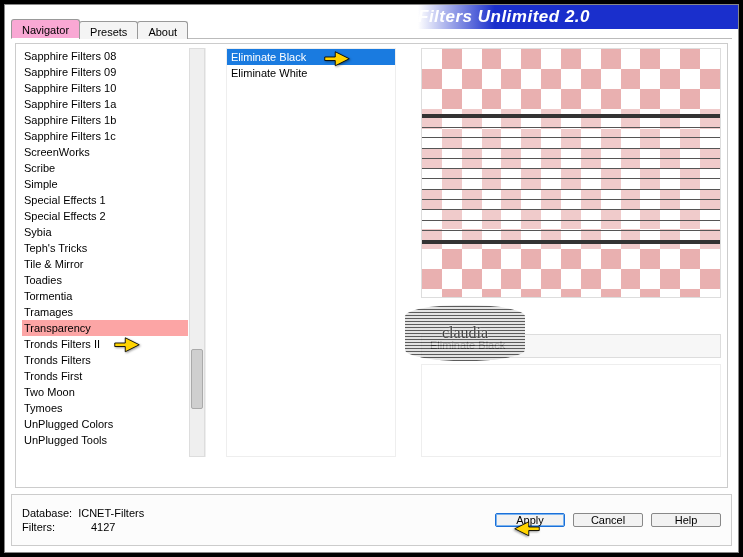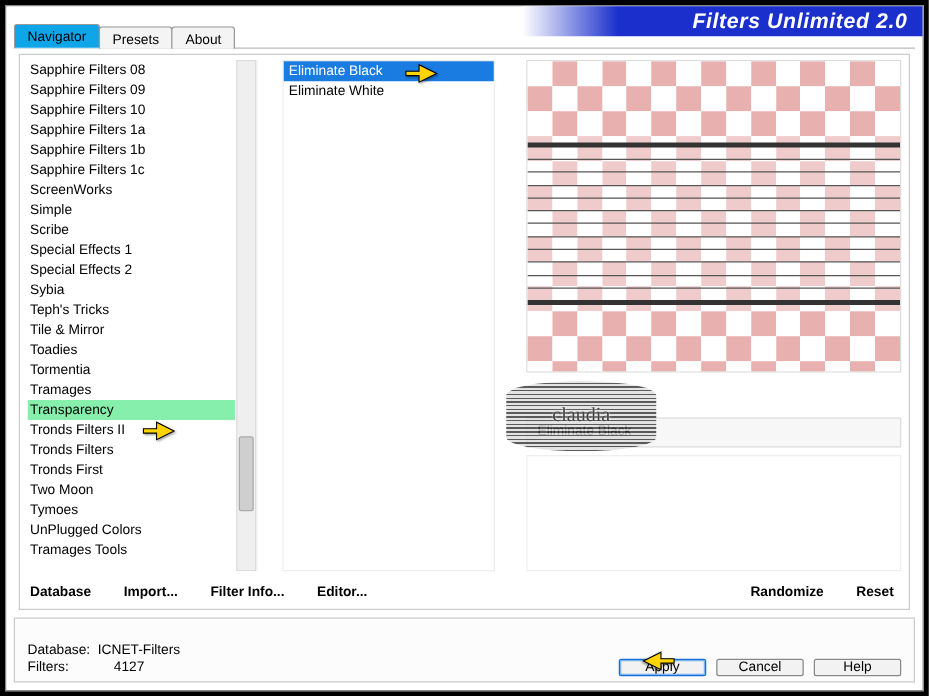--- a/index.html
+++ b/index.html
@@ -1,31 +1,31 @@
 <!DOCTYPE html>
 <html><head>
 <meta charset="utf-8">
 <style>
   * { box-sizing: border-box; margin: 0; padding: 0; font-family: Tahoma, Arial, sans-serif; }
   body { background: #000; width: 743px; height: 557px; overflow: hidden; }
   .frame { position: absolute; left: 4px; top: 4px; width: 735px; height: 549px; background: #fff; border: 1px solid #888; }
-  .titlebar { position: absolute; right: 0; top: 0; height: 24px; width: 320px; background: linear-gradient(90deg, #fff 0%, #1a2fcc 24%, #1a2fcc 100%); color: #fff; font-style: italic; font-weight: bold; font-size: 17px; text-align: right; padding-right: 12px; line-height: 24px; font-family: "Trebuchet MS", Arial, sans-serif; letter-spacing: 0.5px; }
+  .titlebar { position: absolute; right: 0; top: 0; height: 24px; width: 320px; background: linear-gradient(90deg, #fff 0%, #1a2fcc 24%, #1a2fcc 100%); color: #fff; font-style: italic; font-weight: bold; font-size: 17px; text-align: left; padding-right: 12px; line-height: 24px; font-family: "Trebuchet MS", Arial, sans-serif; letter-spacing: 0.5px; }
   .tabbar { position: absolute; left: 6px; top: 14px; height: 22px; display: flex; }
-  .tab { border: 1px solid #999; border-bottom: none; padding: 2px 10px 0 10px; font-size: 11px; background: #0ea5e9; border-radius: 3px 3px 0 0; margin-right: -1px; height: 20px; line-height: 16px; cursor: pointer; position: relative; z-index: 2; }
+  .tab { border: 1px solid #999; border-bottom: none; padding: 2px 10px 0 10px; font-size: 11px; background: #f9a8d4; border-radius: 3px 3px 0 0; margin-right: -1px; height: 20px; line-height: 16px; cursor: pointer; position: relative; z-index: 2; }
   .tab.inactive { background: #f4f4f4; top: 2px; height: 18px; }
   .tabstrip-border { position: absolute; left: 6px; right: 6px; top: 33px; height: 1px; background: #bbb; }
   .tab.active { border-bottom: 1px solid #fff; }
 
   .panel { position: absolute; left: 10px; top: 38px; right: 10px; bottom: 64px; border: 1px solid #ccc; }
   .catlist { position: absolute; left: 6px; top: 4px; width: 184px; bottom: 30px; overflow: hidden; border-right: 1px solid #eee; }
   .scroll { position: absolute; right: 0; top: 0; bottom: 0; width: 16px; background: #efefef; border: 1px solid #ddd; }
   .scroll .thumb { position: absolute; left: 1px; right: 1px; top: 300px; height: 60px; background: #cfcfcf; border: 1px solid #aaa; border-radius: 2px; }
   .catlist .inner { position: absolute; left: 0; top: 0; right: 17px; bottom: 0; }
   .catitem { font-size: 11px; padding: 1px 4px 1px 2px; height: 16px; line-height: 14px; white-space: nowrap; cursor: pointer; }
-  .catitem.sel { background: #86efac; }
+  .catitem.sel { background: #fca5a5; }
 
   .filterlist { position: absolute; left: 210px; top: 4px; width: 170px; bottom: 30px; border: 1px solid #eee; }
   .filterlist .fitem { font-size: 11px; padding: 1px 4px; height: 16px; line-height: 14px; cursor: pointer; }
   .filterlist .fitem.hl { background: #1a7be0; color: #fff; }
 
   .previewbox { position: absolute; right: 6px; top: 4px; width: 300px; height: 250px; border: 1px solid #ddd; overflow: hidden; }
   .checker { position: absolute; inset: 0; }
   .checker .row { display: flex; }
   .checker .sq { width: 20px; height: 20px; }
   .red { background: #e9b0b0; }
@@ -34,21 +34,21 @@
   .lines div { height: 1px; background: #555; }
   .lines .thick { height: 4px; background: #333; }
 
   .paramlabel { position: absolute; right: 6px; top: 290px; width: 300px; height: 24px; border: 1px solid #ddd; font-size: 11px; padding: 4px 8px; background: #f7f7f7; }
   .parambox { position: absolute; right: 6px; top: 320px; width: 300px; bottom: 30px; border: 1px solid #eee; }
 
   .bottombar { position: absolute; left: 0; right: 0; bottom: 0; height: 26px; display: flex; align-items: center; padding: 0 8px; font-size: 11px; font-weight: bold; }
   .bottombar .bblink { margin-right: 26px; cursor: pointer; }
   .bottombar .spacer { flex: 1; }
 
-  .status { position: absolute; left: 6px; right: 6px; bottom: 6px; height: 52px; border: 1px solid #ccc; display: flex; align-items: flex-end; padding: 4px 10px; background: #fcfcfc; }
+  .status { position: absolute; left: 6px; right: 6px; bottom: 6px; height: 52px; border: 1px solid #ccc; display: flex; align-items: center; padding: 4px 10px; background: #fcfcfc; }
   .statlabels { font-size: 11px; line-height: 14px; }
   .statlabels span.val { margin-left: 6px; font-weight: normal; }
   .btnrow { position: absolute; right: 10px; display: flex; gap: 8px; }
   .btn { min-width: 70px; height: 14px; border: 1px solid #888; background: #f2f2f2; font-size: 11px; border-radius: 2px; cursor: pointer; padding: 0 12px; }
   .btn.default { border: 1px solid #1a6fd8; box-shadow: 0 0 0 1px #7ab3ef inset; }
 
   
   .logo { position: absolute; left: 400px; top: 300px; width: 120px; height: 56px; pointer-events: none; }
   .logo .stripes { position: absolute; inset: 0; background: repeating-linear-gradient(0deg, #333 0, #333 1px, #ddd 1px, #ddd 3px); border-radius: 50% / 20%; opacity: 0.8; }
   .logo .txt { position: absolute; inset: 0; display:flex; align-items:center; justify-content:center; font-family: cursive; font-size: 16px; color: #404040; text-shadow: 0 0 2px #fff; }
@@ -75,38 +75,38 @@
 
     <div class="catlist">
       <div class="inner" id="catinner">
           <div class="catitem">Sapphire Filters 08</div>
           <div class="catitem">Sapphire Filters 09</div>
           <div class="catitem">Sapphire Filters 10</div>
           <div class="catitem">Sapphire Filters 1a</div>
           <div class="catitem">Sapphire Filters 1b</div>
           <div class="catitem">Sapphire Filters 1c</div>
           <div class="catitem">ScreenWorks</div>
+          <div class="catitem">Scribe</div>
           <div class="catitem">Simple</div>
-          <div class="catitem">Scribe</div>
           <div class="catitem">Special Effects 1</div>
           <div class="catitem">Special Effects 2</div>
           <div class="catitem">Sybia</div>
           <div class="catitem">Teph's Tricks</div>
           <div class="catitem">Tile &amp; Mirror</div>
           <div class="catitem">Toadies</div>
           <div class="catitem">Tormentia</div>
           <div class="catitem">Tramages</div>
           <div class="catitem sel">Transparency</div>
           <div class="catitem">Tronds Filters II</div>
           <div class="catitem">Tronds Filters</div>
           <div class="catitem">Tronds First</div>
           <div class="catitem">Two Moon</div>
           <div class="catitem">Tymoes</div>
           <div class="catitem">UnPlugged Colors</div>
-          <div class="catitem">Tramages Tools</div>
+          <div class="catitem">UnPlugged Tools</div>
         </div>
       <div class="scroll">
         <div class="thumb"></div>
       </div>
     </div>
 
     <div class="filterlist" id="flist">
         <div class="fitem hl">Eliminate Black</div>
         <div class="fitem">Eliminate White</div>
       </div>
@@ -348,29 +348,20 @@
           <div></div>
           <div></div>
           <div></div>
         <div class="thick"></div>
       </div>
     </div>
 
     <div class="paramlabel">Eliminate Black</div>
     <div class="parambox"></div>
 
-    <div class="bottombar">
-      <span class="bblink">Database</span>
-      <span class="bblink">Import...</span>
-      <span class="bblink">Filter Info...</span>
-      <span class="bblink">Editor...</span>
-      <span class="spacer"></span>
-      <span class="bblink">Randomize</span>
-      <span class="bblink" style="margin-right:4px">Reset</span>
-    </div>
   </div>
 
   <div class="status">
     <div class="statlabels">
       <div><span>Database:</span><span class="val">ICNET-Filters</span></div>
       <div><span>Filters:</span><span class="val" style="margin-left:36px">4127</span></div>
     </div>
     <div class="btnrow">
       <button class="btn default">Apply</button>
       <button class="btn">Cancel</button>

